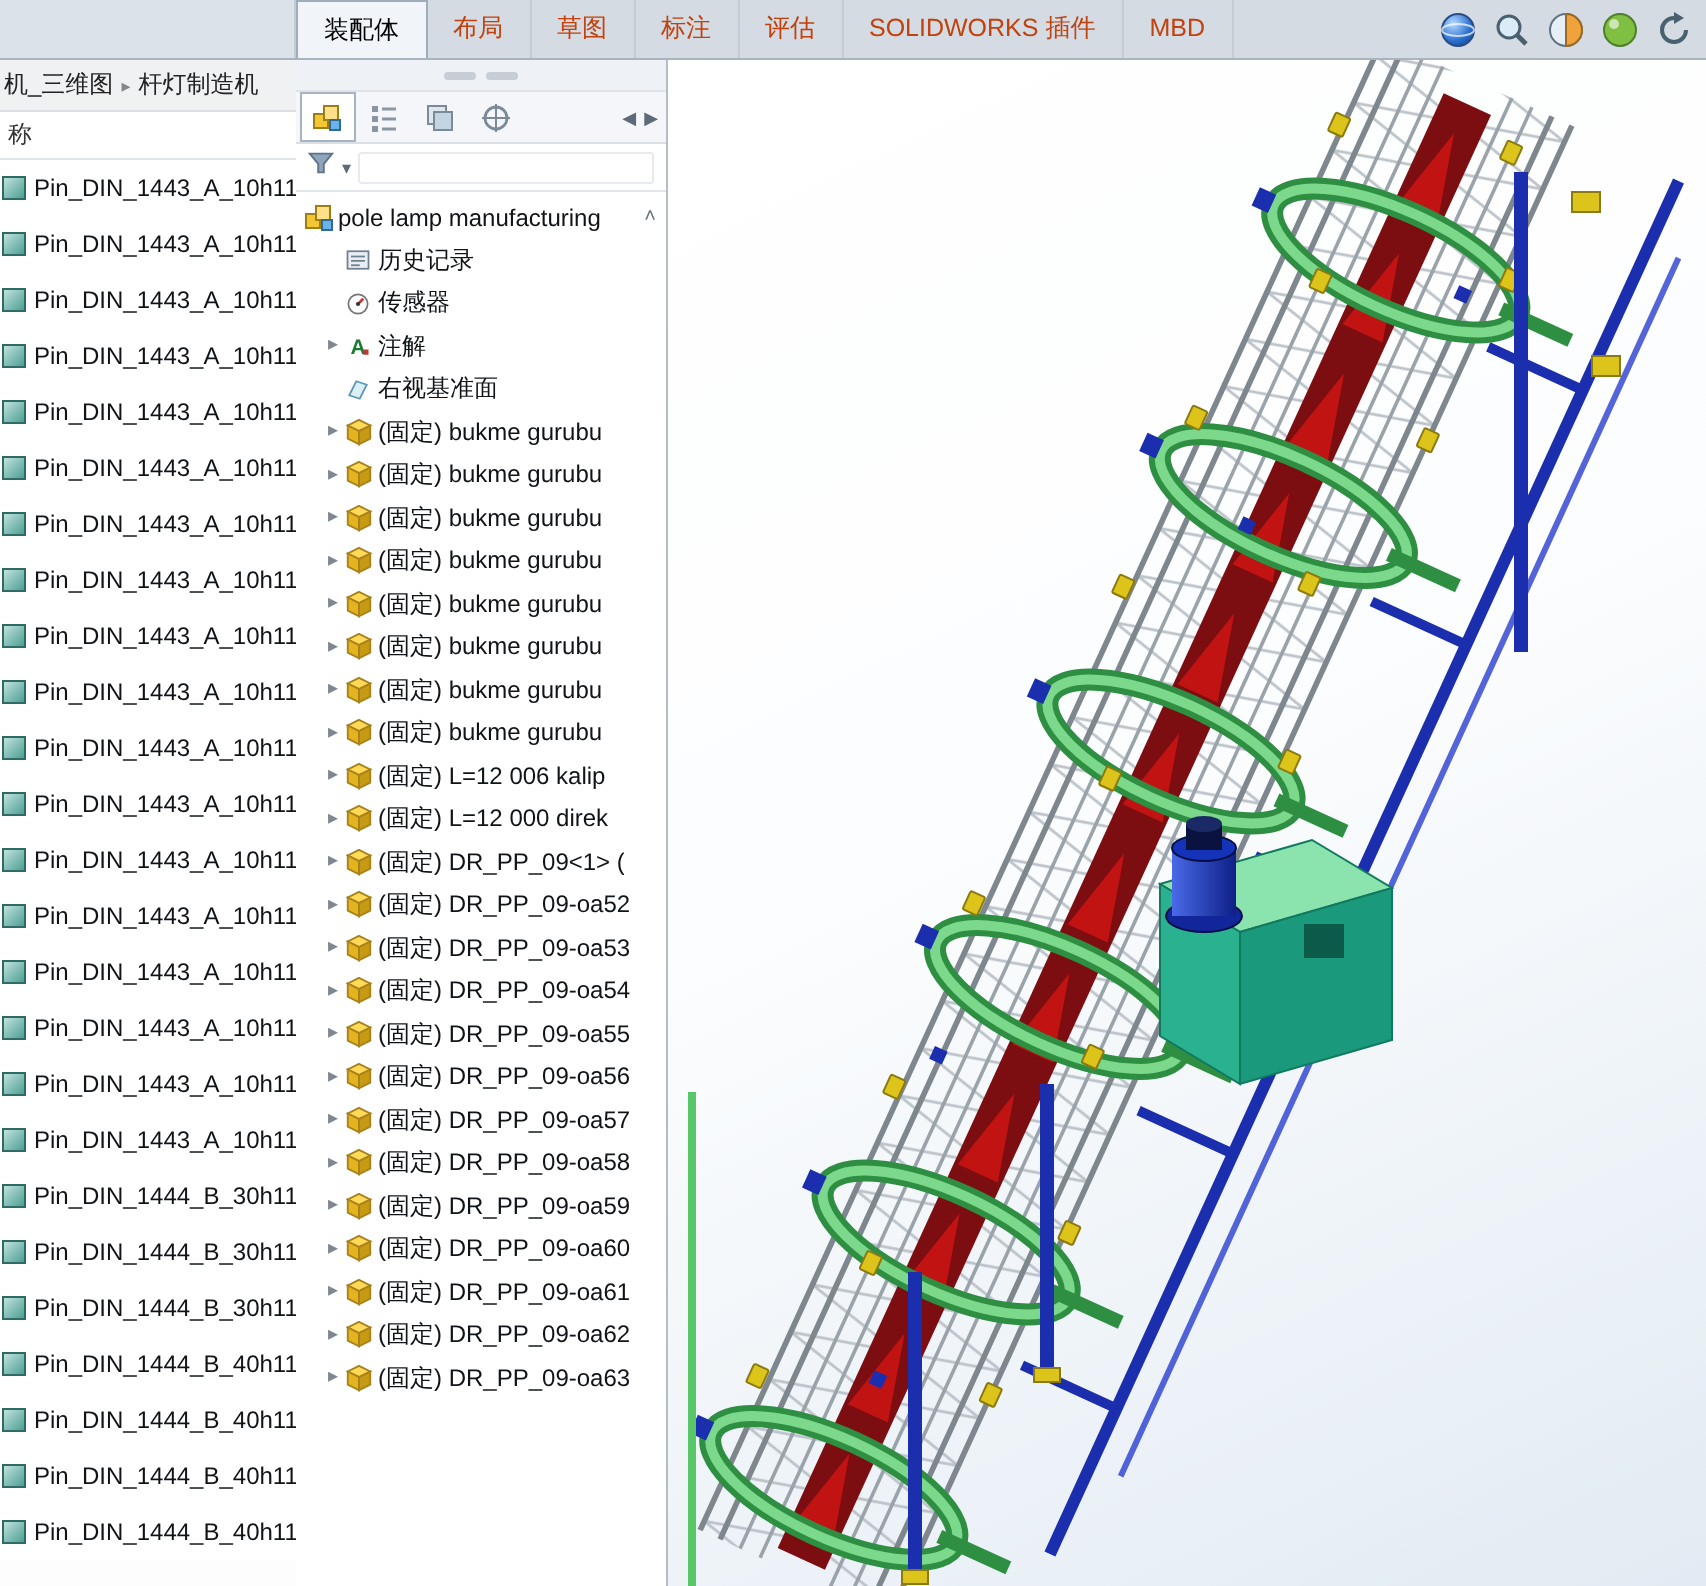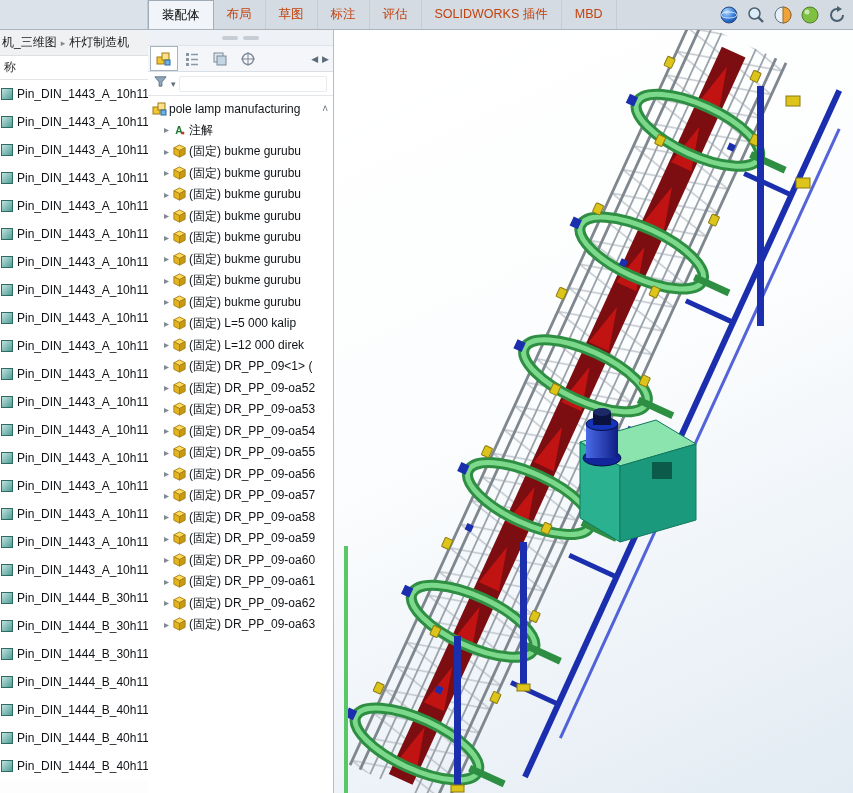--- a/index.html
+++ b/index.html
@@ -344,33 +344,65 @@
         <svg width="16" height="16" viewBox="0 0 16 16">
           <rect x="1" y="6" width="7" height="7" fill="#f3c733" stroke="#9e7d12"></rect>
           <rect x="6" y="2" width="7" height="7" fill="#ffe08a" stroke="#9e7d12"></rect>
           <rect x="9" y="9" width="5" height="5" fill="#69b4e8" stroke="#2f6a98"></rect>
         </svg>
       </span>
       <span class="tlabel">pole lamp manufacturing</span>
       <span class="pane-collapse">˄</span>
     </div>
 
-
+    <div class="tree-row indent1">
+      <span class="tw"></span>
+      <span class="ticon">
+        <svg width="14" height="14" viewBox="0 0 16 16">
+          <rect x="2" y="3" width="12" height="10" fill="#e9eef4" stroke="#6f7f90"></rect>
+          <line x1="4" y1="6" x2="12" y2="6" stroke="#6f7f90"></line>
+          <line x1="4" y1="8.5" x2="12" y2="8.5" stroke="#6f7f90"></line>
+          <line x1="4" y1="11" x2="9" y2="11" stroke="#6f7f90"></line>
+        </svg>
+      </span>
+      <span class="tlabel">历史记录</span>
+    </div>
+
+    <div class="tree-row indent1">
+      <span class="tw"></span>
+      <span class="ticon">
+        <svg width="14" height="14" viewBox="0 0 16 16">
+          <circle cx="8" cy="8" r="5.5" fill="#fff" stroke="#777"></circle>
+          <path d="M8 8 L11 5" stroke="#c33" stroke-width="1.5"></path>
+          <circle cx="8" cy="8" r="1.2" fill="#333"></circle>
+        </svg>
+      </span>
+      <span class="tlabel">传感器</span>
+    </div>
 
     <div class="tree-row indent1">
       <span class="tw">▸</span>
       <span class="ticon">
         <svg width="14" height="14" viewBox="0 0 16 16">
           <text x="8" y="12.5" text-anchor="middle" font-size="12" font-weight="bold" fill="#1d7a33" font-family="Liberation Sans, sans-serif">A</text>
           <rect x="11" y="10" width="3" height="3" fill="#c0392b"></rect>
         </svg>
       </span>
       <span class="tlabel">注解</span>
     </div>
 
+    <div class="tree-row indent1">
+      <span class="tw"></span>
+      <span class="ticon">
+        <svg width="14" height="14" viewBox="0 0 16 16">
+            <polygon points="3,11 7,3 13,5 9,13" fill="rgba(120,190,220,0.25)" stroke="#5897b8"></polygon>
+          </svg>
+      </span>
+      <span class="tlabel">右视基准面</span>
+    </div>
 
 
     <div>
 
         <div class="tree-row indent1">
           <span class="tw">▸</span>
           <span class="ticon">
             <svg width="15" height="15" viewBox="0 0 16 16">
               <polygon points="8,1 14,4 8,7 2,4" fill="#ffd957" stroke="#a8821a"></polygon>
               <polygon points="2,4 8,7 8,14 2,11" fill="#e3b41f" stroke="#a8821a"></polygon>
@@ -466,21 +498,21 @@
 
         <div class="tree-row indent1">
           <span class="tw">▸</span>
           <span class="ticon">
             <svg width="15" height="15" viewBox="0 0 16 16">
               <polygon points="8,1 14,4 8,7 2,4" fill="#ffd957" stroke="#a8821a"></polygon>
               <polygon points="2,4 8,7 8,14 2,11" fill="#e3b41f" stroke="#a8821a"></polygon>
               <polygon points="14,4 8,7 8,14 14,11" fill="#c79a14" stroke="#a8821a"></polygon>
             </svg>
           </span>
-          <span class="tlabel">(固定) L=5 000 kalip</span>
+          <span class="tlabel">(固定) L=12 006 kalip</span>
         </div>
 
         <div class="tree-row indent1">
           <span class="tw">▸</span>
           <span class="ticon">
             <svg width="15" height="15" viewBox="0 0 16 16">
               <polygon points="8,1 14,4 8,7 2,4" fill="#ffd957" stroke="#a8821a"></polygon>
               <polygon points="2,4 8,7 8,14 2,11" fill="#e3b41f" stroke="#a8821a"></polygon>
               <polygon points="14,4 8,7 8,14 14,11" fill="#c79a14" stroke="#a8821a"></polygon>
             </svg>

